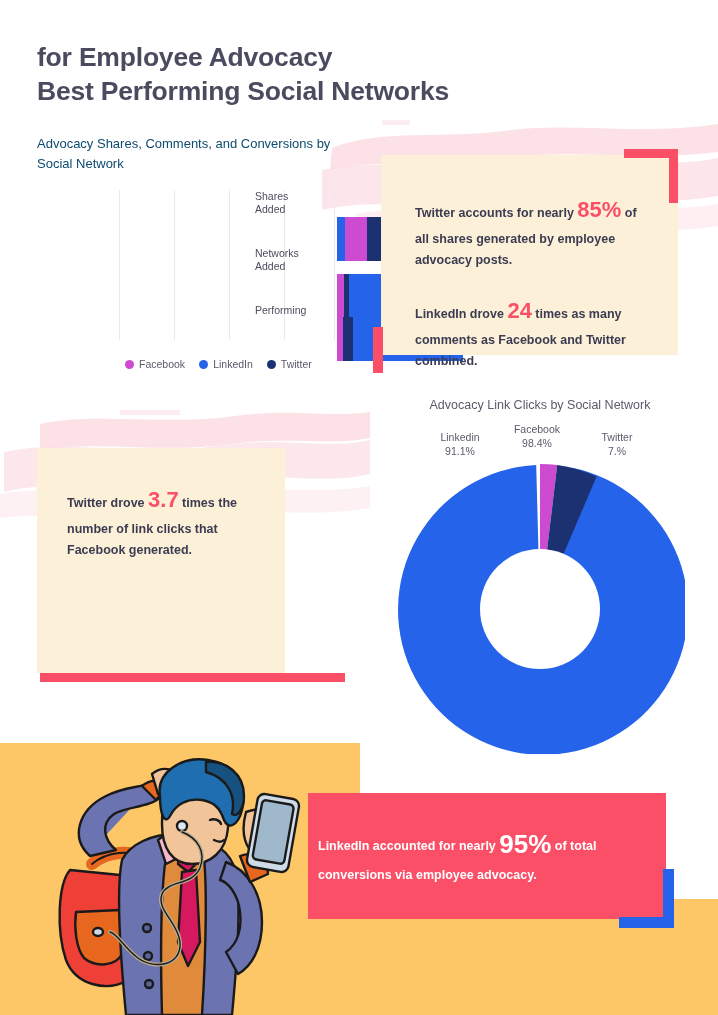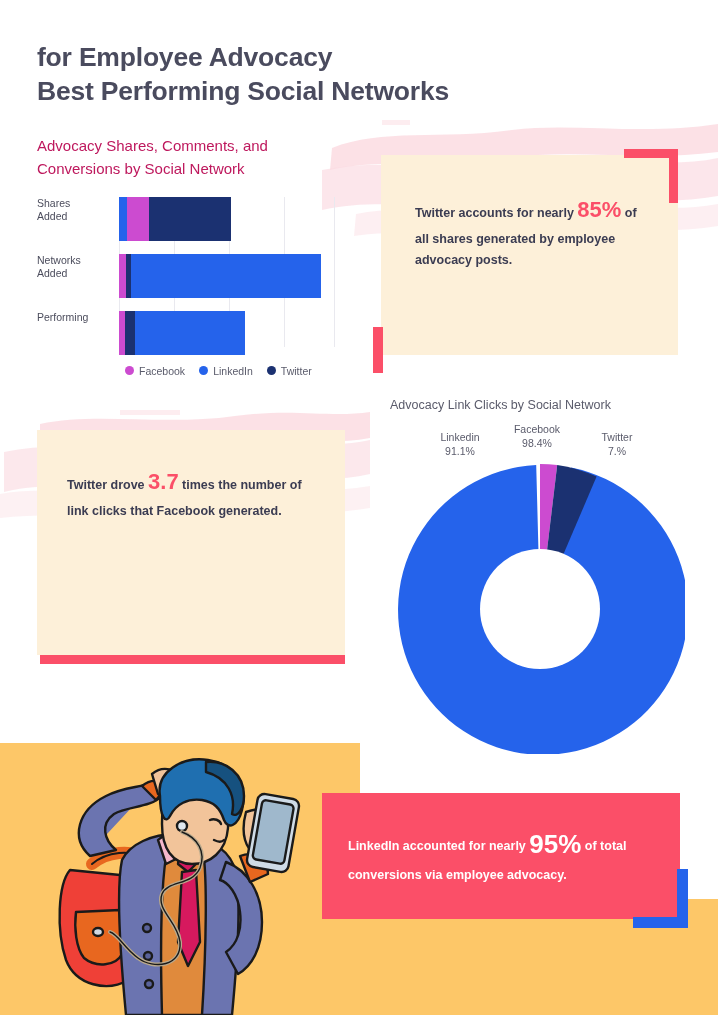--- a/index.html
+++ b/index.html
@@ -21,59 +21,59 @@
 
   
   .title{
     position:absolute;left:37px;top:40px;width:520px;
     font-size:26.5px;font-weight:bold;line-height:1.30;
     color:#4a4b5e;letter-spacing:-0.2px;
   }
 
   
   .barchart{position:absolute;left:37px;top:134px;width:300px;}
-  .bc-title{font-size:15px;line-height:1.55;color:#be185d;margin:0 0 16px 0;}
+  .bc-title{font-size:13px;line-height:1.55;color:#0c4a6e;margin:0 0 16px 0;}
   .bc-plot{position:relative;height:160px;}
   .bc-grid{position:absolute;left:82px;top:0;right:0;bottom:10px;}
   .bc-gridline{position:absolute;top:0;bottom:0;width:1px;background:#e9e9ef;}
   .bc-rows{position:relative;}
-  .bc-row{display:flex;align-items:flex-start;height:44px;margin-bottom:13px;}
+  .bc-row{display:flex;align-items:flex-end;height:44px;margin-bottom:13px;flex-direction:column;}
   .bc-label{width:82px;font-size:10.5px;line-height:1.25;color:#4b4c5c;padding-right:8px;box-sizing:border-box;}
   .bc-track{position:relative;flex:1;height:44px;}
   .bc-bar{position:absolute;left:0;top:0;height:44px;display:flex;}
   .bc-seg{height:44px;}
   .bc-legend{display:flex;align-items:center;gap:14px;margin-top:8px;padding-left:88px;}
   .bc-leg{display:flex;align-items:center;gap:5px;font-size:10.5px;color:#5a5b6b;}
   .dot{width:9px;height:9px;border-radius:50%;display:inline-block;}
 
   
   .cream{position:absolute;background:#fdf0d9;}
   .cream p{margin:0;font-size:12.5px;line-height:1.72;color:#3b3c52;font-weight:bold;}
   .cream p + p{margin-top:20px;}
   .big{color:#fb4f68;font-size:22px;font-weight:bold;}
 
   .cream-top{left:381px;top:155px;width:297px;height:200px;padding:36px 30px 0 34px;box-sizing:border-box;}
-  .cream-left{left:37px;top:430px;width:308px;height:225px;padding:33px 28px 0 30px;box-sizing:border-box;}
+  .cream-left{left:37px;top:448px;width:248px;height:225px;padding:33px 28px 0 30px;box-sizing:border-box;}
 
   .corner-tr{position:absolute;right:0px;top:-6px;width:45px;height:45px;border-top:9px solid #fb4f68;border-right:9px solid #fb4f68;}
   .corner-bl{position:absolute;left:-8px;bottom:-18px;width:26px;height:46px;border-left:10px solid #fb4f68;}
   .bar-bottom{position:absolute;left:3px;bottom:-9px;width:305px;height:9px;background:#fb4f68;}
 
   
   .donut-wrap{position:absolute;left:390px;top:398px;width:300px;}
-  .donut-title{font-size:12.5px;color:#5a5b6b;margin-bottom:10px;}
+  .donut-title{font-size:12.5px;color:#5a5b6b;text-align:center;margin-bottom:10px;}
   .donut-labels{position:relative;height:42px;}
   .dl{position:absolute;text-align:center;font-size:10.5px;line-height:1.35;color:#5a5b6b;}
   .dl-linkedin{left:28px;top:8px;width:84px;}
   .dl-facebook{left:105px;top:0px;width:84px;}
   .dl-twitter{left:185px;top:8px;width:84px;}
   .donut{position:relative;width:290px;height:290px;margin:0 auto;}
 
   
-  .pink-box{position:absolute;left:322px;top:793px;width:358px;height:126px;background:#fb4f68;padding:30px 26px 0 26px;box-sizing:border-box;}
+  .pink-box{position:absolute;left:308px;top:793px;width:358px;height:126px;background:#fb4f68;padding:30px 26px 0 10px;box-sizing:border-box;}
   .pink-box p{margin:0;color:#ffffff;font-size:12.5px;font-weight:bold;line-height:1.62;}
   .pink-big{font-size:26px;font-weight:bold;vertical-align:-3px;}
   .blue-corner{position:absolute;right:-8px;bottom:-9px;width:44px;height:48px;border-right:11px solid #2563eb;border-bottom:11px solid #2563eb;}
 
   
   .illus{position:absolute;left:30px;top:752px;width:300px;height:263px;}
 </style>
 </head>
 <body>
 
@@ -181,20 +181,21 @@
         <span class="dot" style="background:#1b3171;"></span>
         <span>Twitter</span>
       </span>
     </div>
   </div>
 
   <div class="cream cream-top">
     <div class="corner-tr"></div>
     <div class="corner-bl"></div>
     <p><span>Twitter accounts for nearly </span><span class="big">85%</span><span> of all shares generated by employee advocacy posts.</span></p>
+    <p><span>LinkedIn drove </span><span class="big">24</span><span> times as many comments as Facebook and Twitter combined.</span></p>
   </div>
 
   <div class="cream cream-left">
     <p><span>Twitter drove </span><span class="big">3.7</span><span> times the number of link clicks that Facebook generated.</span></p>
     <div class="bar-bottom"></div>
   </div>
 
   <div class="donut-wrap">
     <div class="donut-title">Advocacy Link Clicks by Social Network</div>
 

